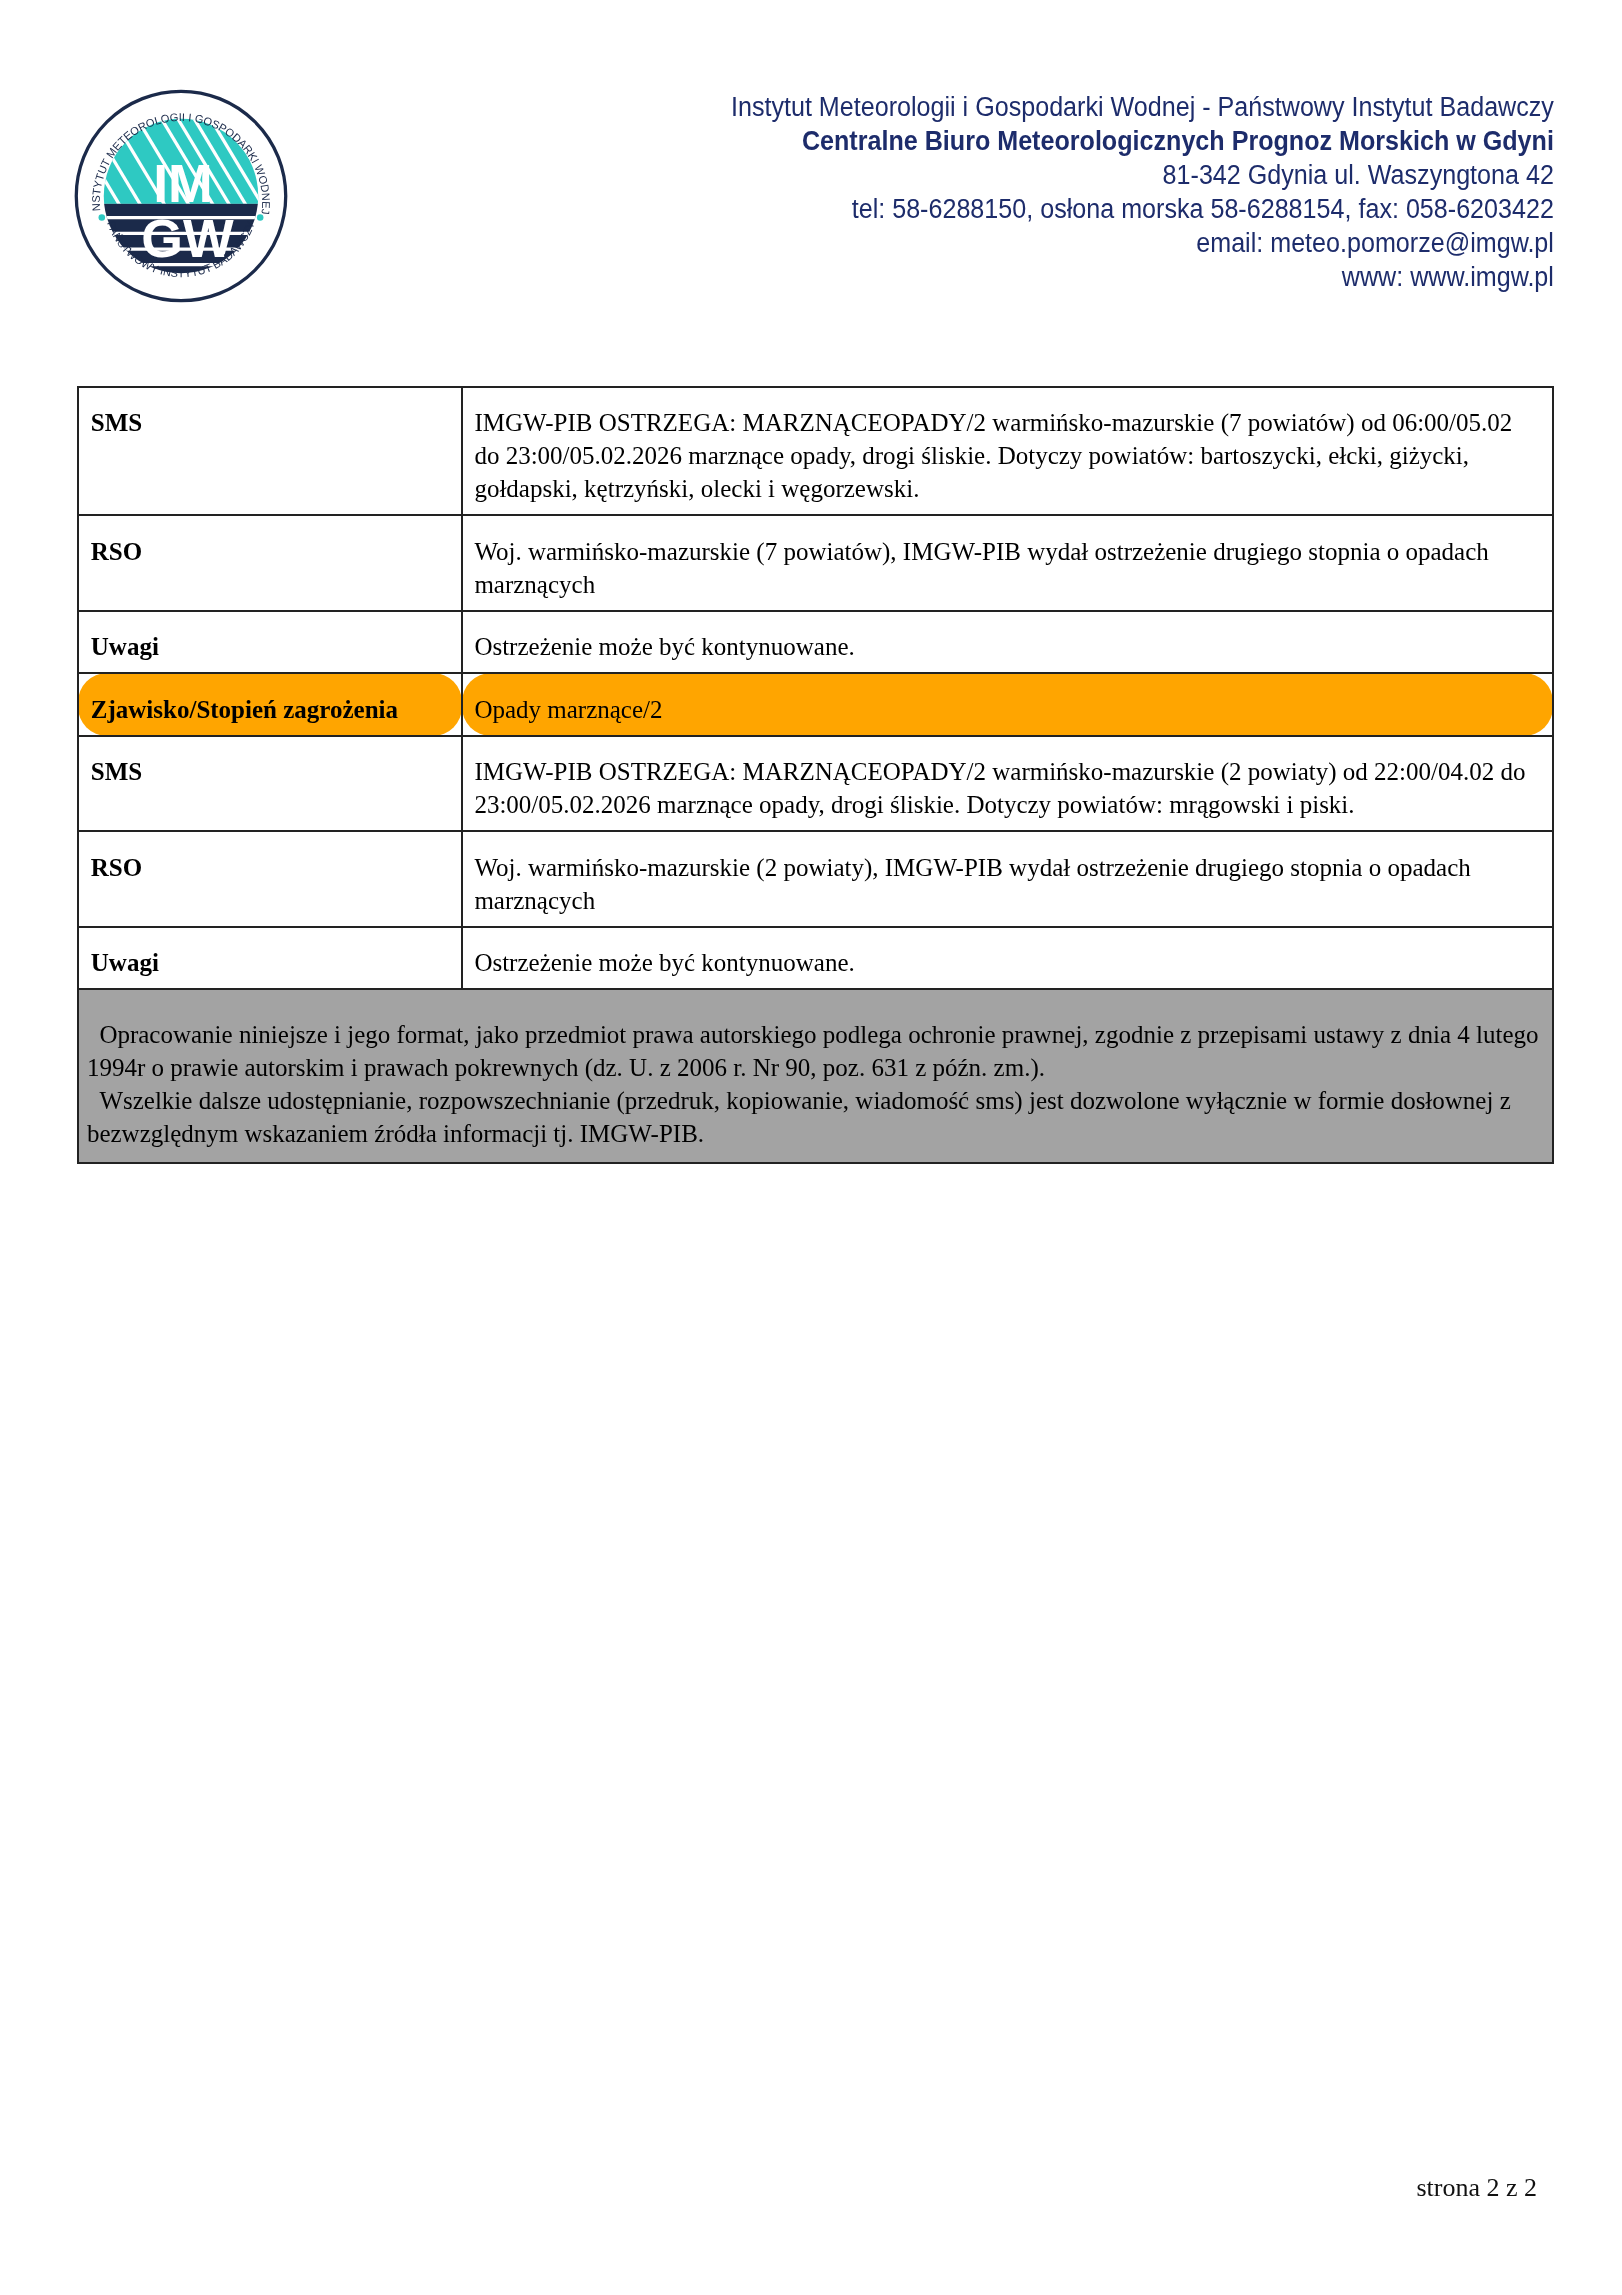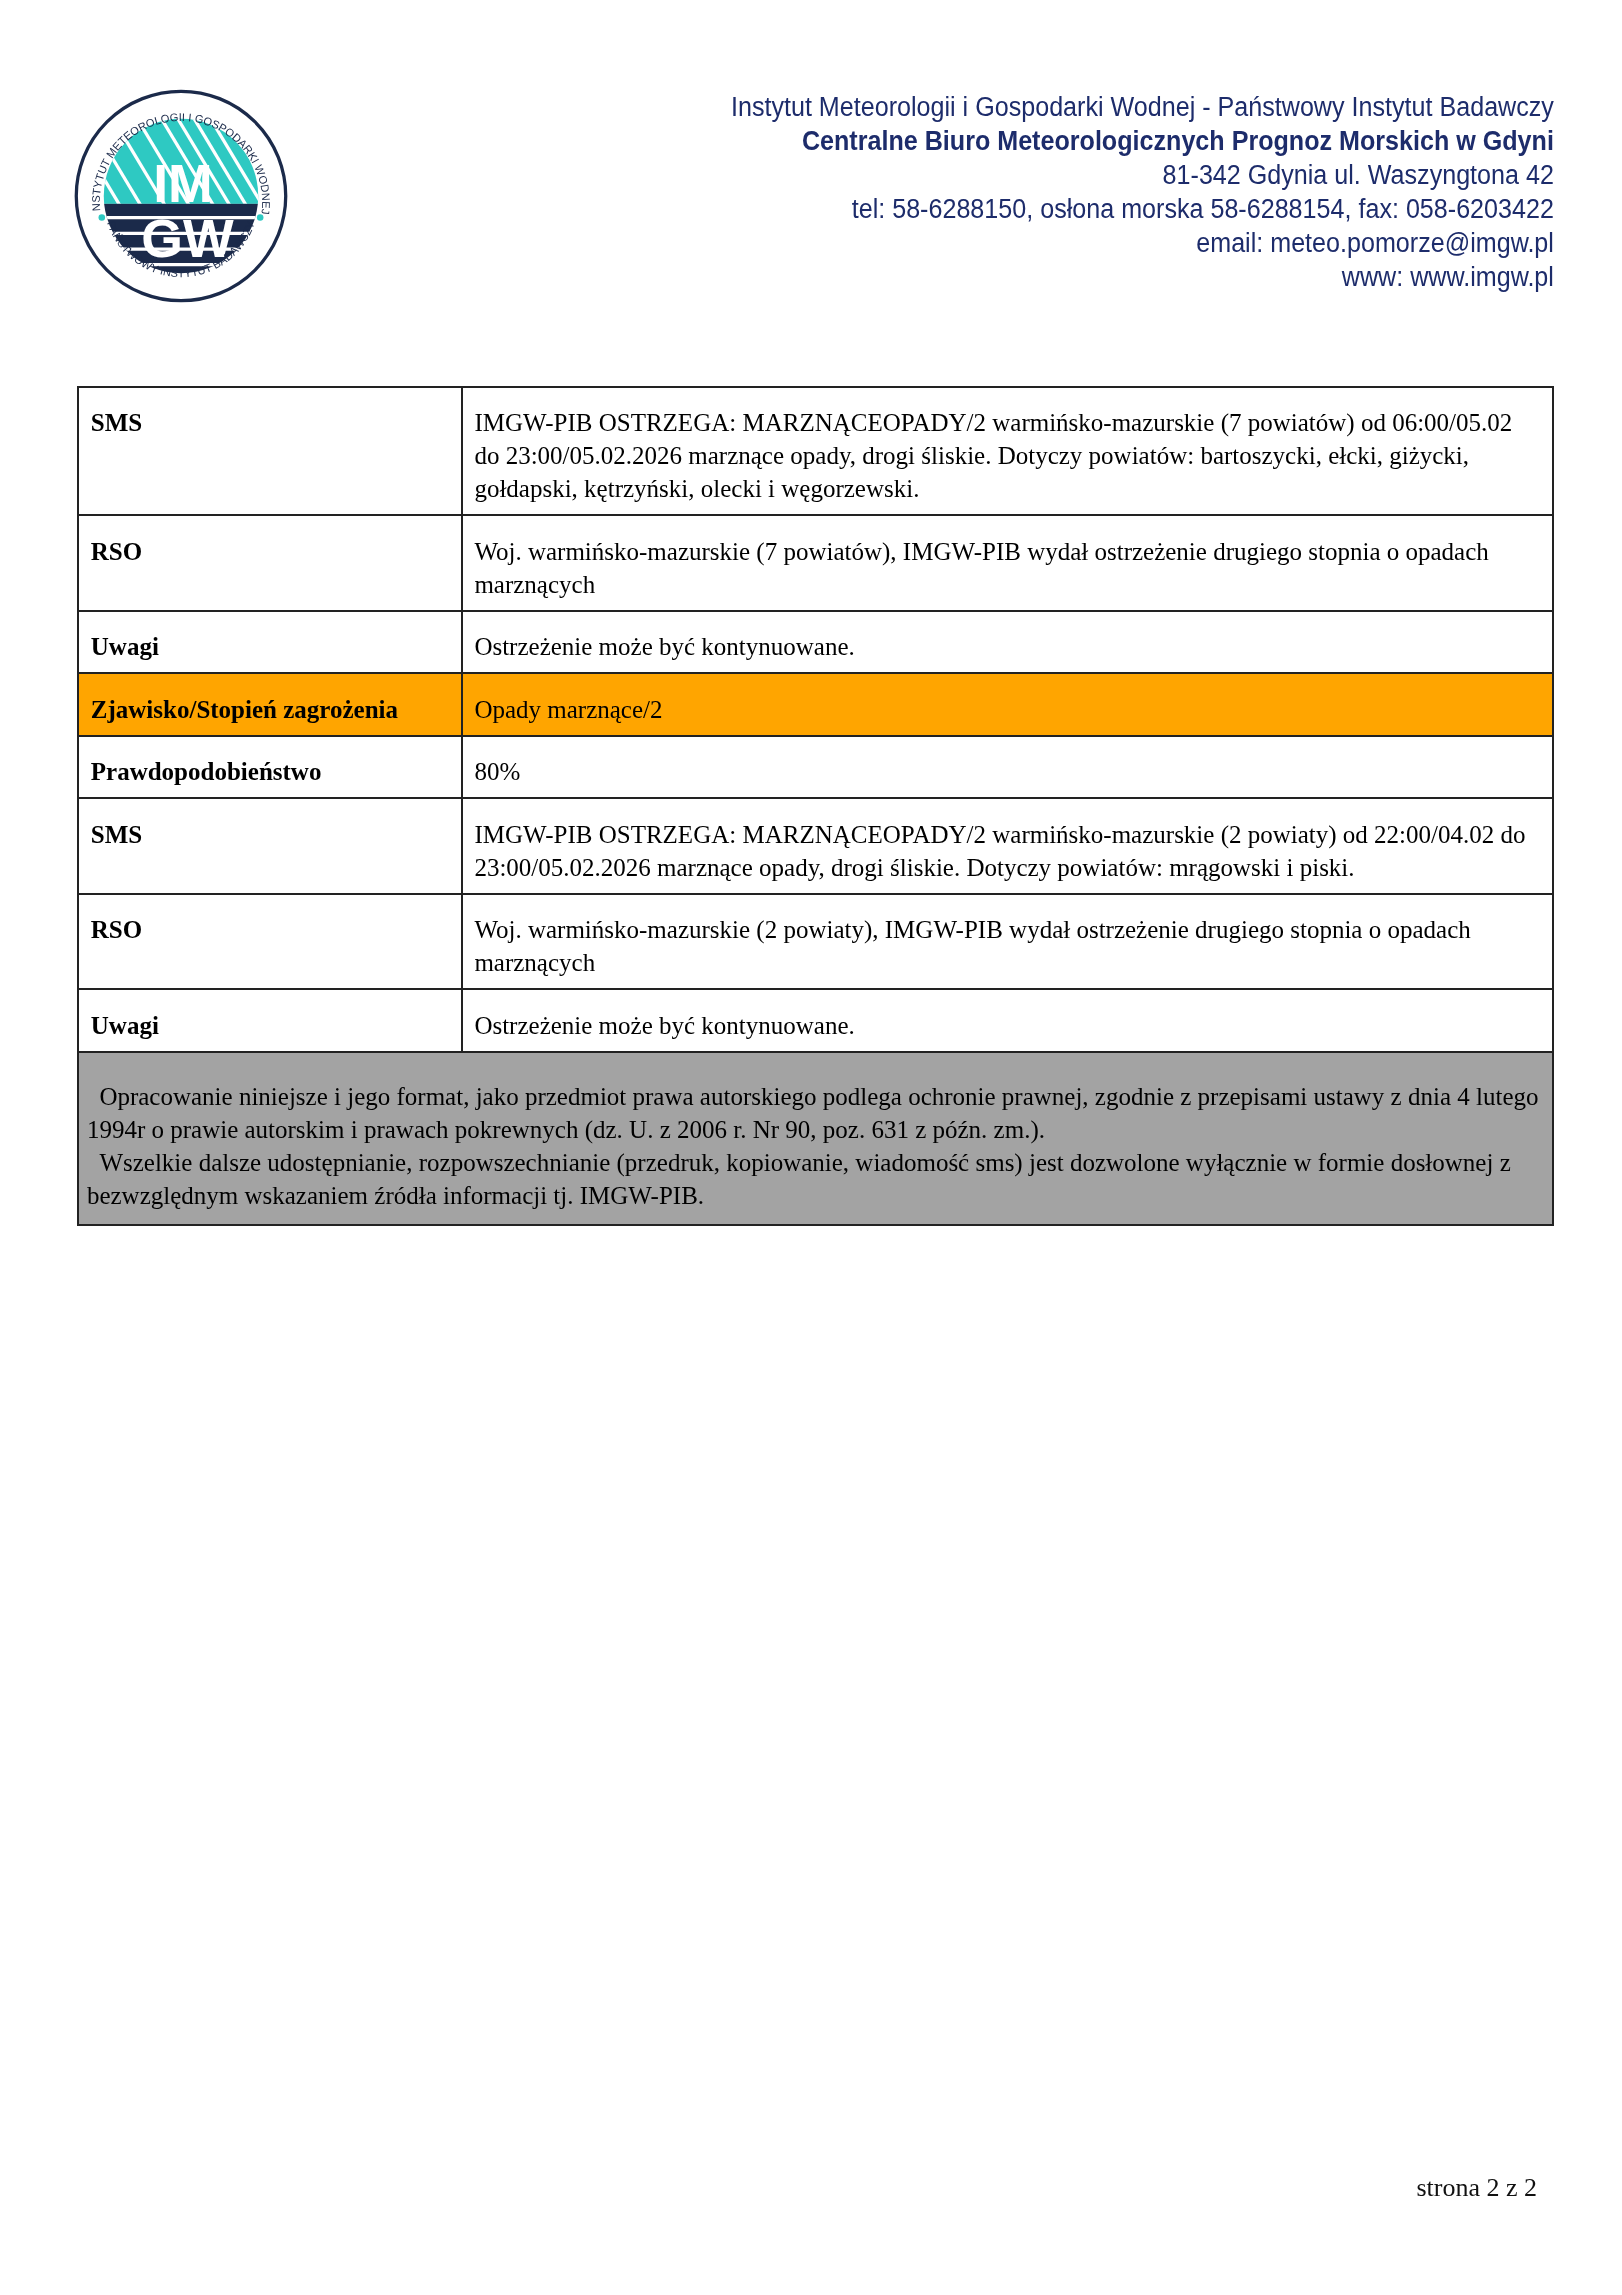--- a/index.html
+++ b/index.html
@@ -15,21 +15,21 @@
   .header .line { font-size: 27px; line-height: 34px; white-space: nowrap; transform: scaleX(0.93); transform-origin: right center; }
   .header .bold { font-weight: bold; }
 
   
   .warn-table { position: absolute; left: 77px; top: 386px; width: 1477px;
                 border-collapse: collapse; font-family: "Liberation Serif", serif;
                 color: #000; font-size: 25px; padding-left: 19px; }
   .warn-table td { border: 2px solid #222; vertical-align: top; padding: 18.3px 11.8px 9.2px 11.8px; line-height: 33px; }
   .warn-table td.label { width: 358px; font-weight: bold; }
   .warn-table td.value { }
-  .warn-table tr.hl td { background: #ffa500; }
+  .warn-table tr.hl td { background: #ffa500; border-radius: 29px; }
   .warn-table td.footer { background: #a3a3a3; font-weight: normal; padding: 27.5px 7.9px 11.8px 7.9px; line-height: 33px; }
   .footer p { margin: 0; }
 
   
   .pagenum { position: absolute; right: 85px; top: 2173px; font-family: Liberation Serif, serif;
              font-size: 26px; color: #111; }
 </style>
 </head>
 <body>
 
@@ -105,24 +105,20 @@
       </tr>
       <tr>
         <td class="label">Uwagi</td>
         <td class="value">Ostrzeżenie może być  kontynuowane.</td>
       </tr>
       <tr class="hl">
         <td class="label">Zjawisko/Stopień zagrożenia</td>
         <td class="value">Opady marznące/2</td>
       </tr>
       <tr>
-        <td class="label">Prawdopodobieństwo</td>
-        <td class="value">80%</td>
-      </tr>
-      <tr>
         <td class="label">SMS</td>
         <td class="value">IMGW-PIB OSTRZEGA: MARZNĄCEOPADY/2 warmińsko-mazurskie (2 powiaty) od 22:00/04.02 do 23:00/05.02.2026 marznące opady, drogi śliskie.  Dotyczy powiatów: mrągowski i piski.</td>
       </tr>
       <tr>
         <td class="label">RSO</td>
         <td class="value">Woj. warmińsko-mazurskie (2 powiaty), IMGW-PIB wydał ostrzeżenie drugiego stopnia o opadach marznących</td>
       </tr>
       <tr>
         <td class="label">Uwagi</td>
         <td class="value">Ostrzeżenie może być  kontynuowane.</td>

